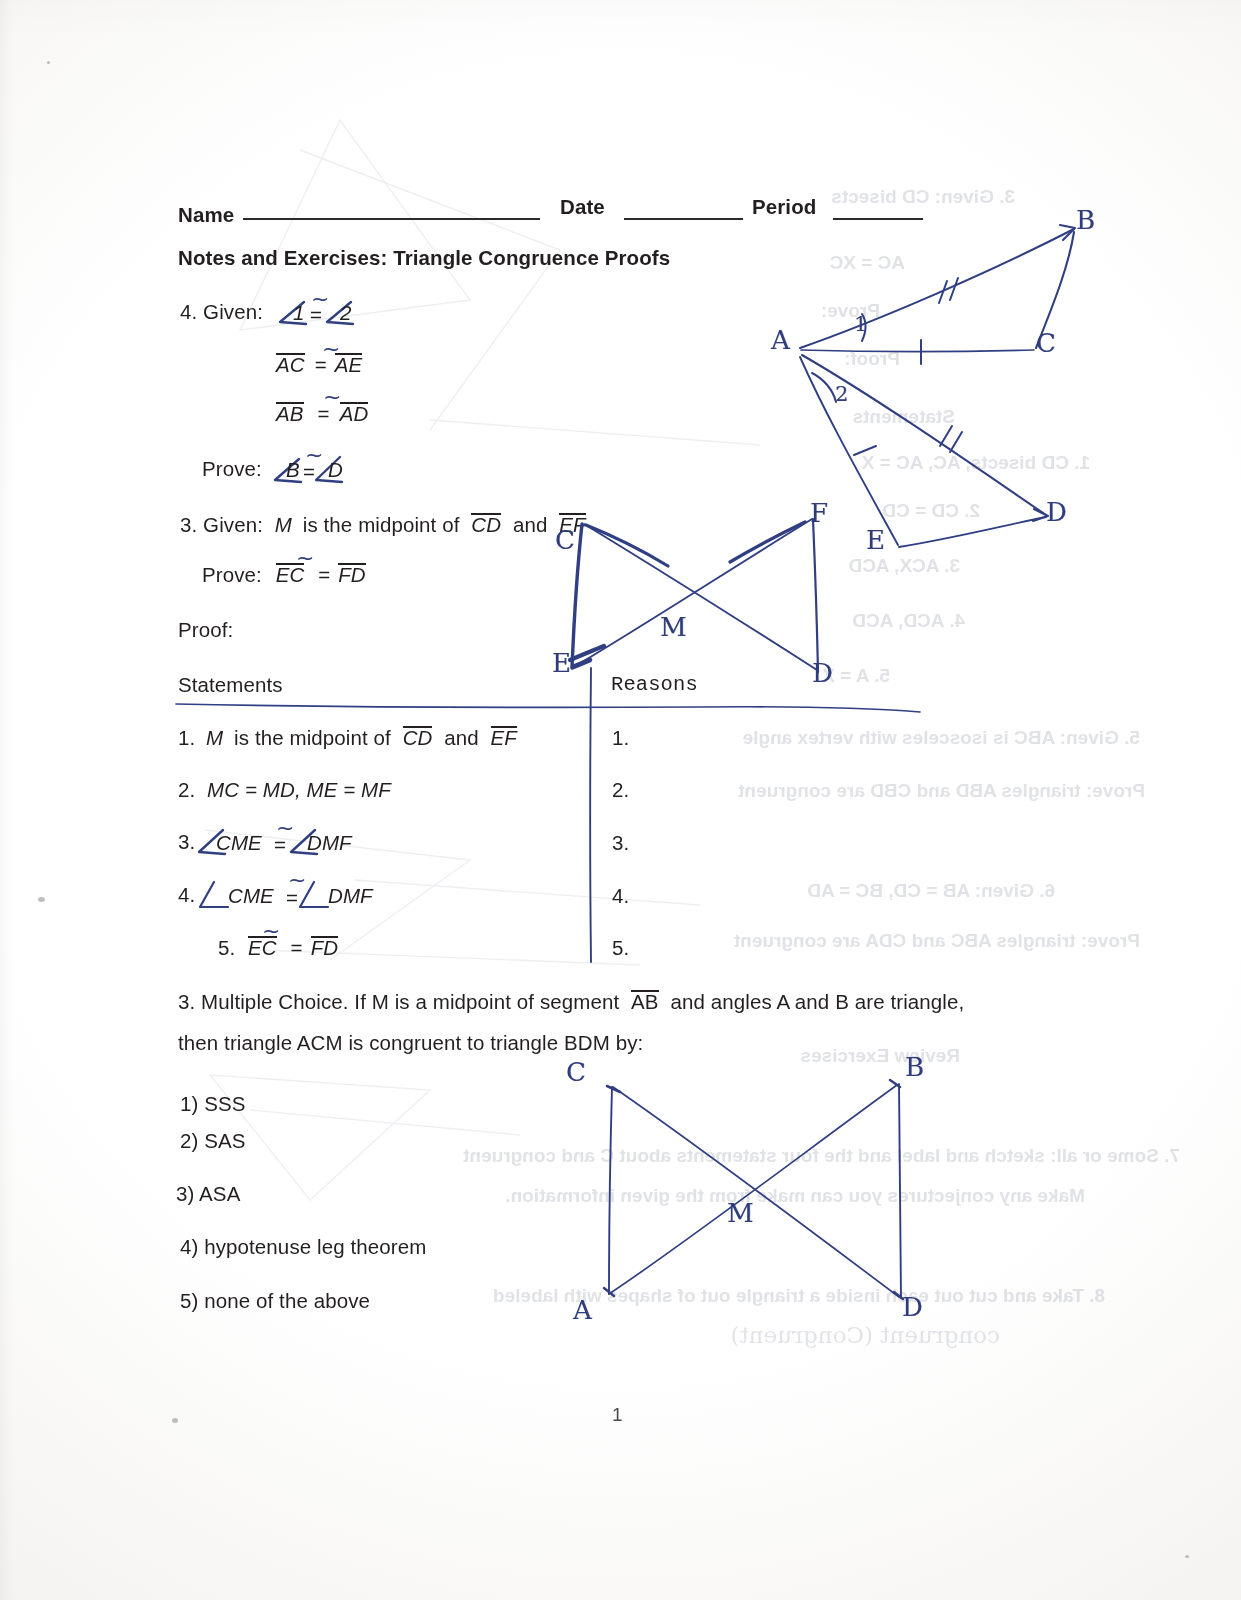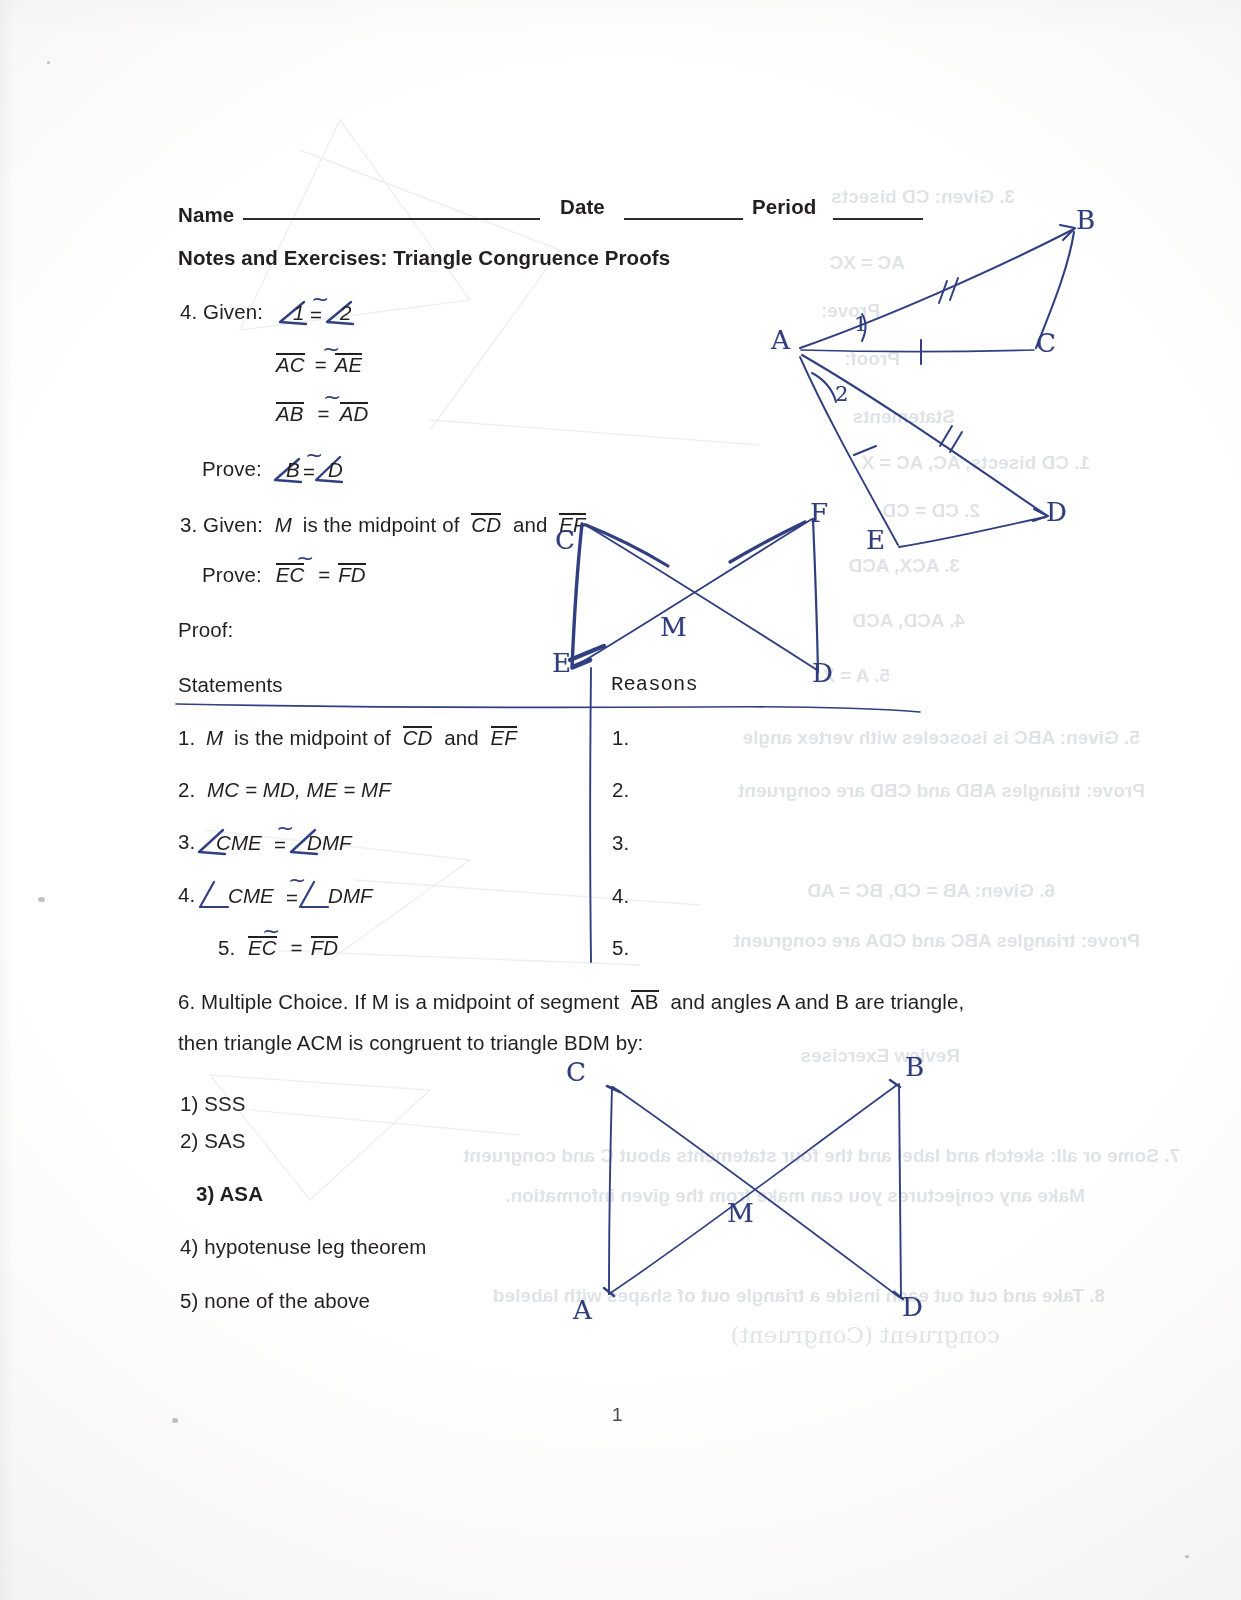--- a/index.html
+++ b/index.html
@@ -348,29 +348,29 @@
 
   <div class="t" style="left:178px; top:938px;margin-left:40px;">
     <span>5.</span>
     <span style="display:inline-block;width:7px;"></span><span class="ol">EC</span>
     <span style="display:inline-block;width:8px;"></span>=<span style="display:inline-block;width:8px;"></span><span class="ol">FD</span>
   </div>
   <div class="tilde" style="left:262px; top:920px;">~</div>
   <div class="t" style="left:612px; top:938px;">5.</div>
 
   <div class="t" style="left:178px; top:992px;">
-    <span>6. Multiple Choice. If M is a midpoint of segment</span>
+    <span>3. Multiple Choice. If M is a midpoint of segment</span>
     <span style="display:inline-block;width:6px;"></span><span class="ol" style="font-style:normal;">AB</span>
     <span style="display:inline-block;width:6px;"></span><span>and angles A and B are triangle,</span>
   </div>
   <div class="t" style="left:178px; top:1033px;">then triangle ACM is congruent to triangle BDM by:</div>
 
   <div class="t" style="left:180px; top:1094px;">1) SSS</div>
   <div class="t" style="left:180px; top:1131px;">2) SAS</div>
-  <div class="t" style="left:196px; top:1184px;font-weight:bold;">3) ASA</div>
+  <div class="t" style="left:176px; top:1184px;">3) ASA</div>
   <div class="t" style="left:180px; top:1237px;">4) hypotenuse leg theorem</div>
   <div class="t" style="left:180px; top:1291px;">5) none of the above</div>
 
   <svg class="hand" style="left:0; top:0; width:1241px; height:1600px;">
 
     <path d="M 612 1087 C 610 1160, 609 1230, 609 1294" stroke-width="1.9"></path>
 
     <path d="M 899 1084 C 900 1156, 900 1228, 901 1298" stroke-width="1.9"></path>
 
     <path d="M 613 1087 C 690 1140, 810 1230, 899 1297" stroke-width="1.7"></path>

